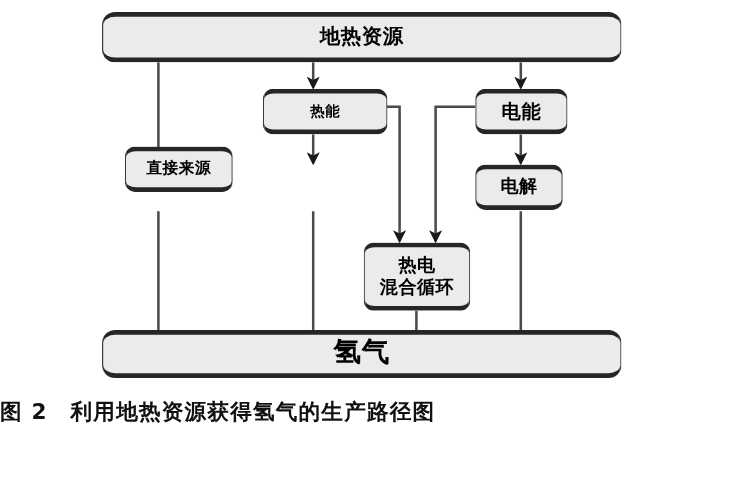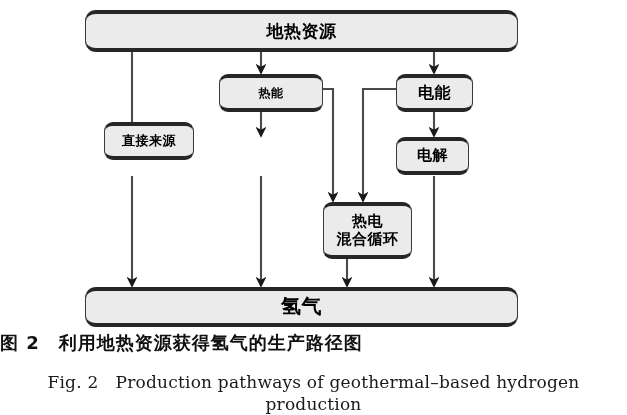--- a/index.html
+++ b/index.html
@@ -122,22 +122,21 @@
 
   <div class="node" style="left:88px; top:122px; width:90px; height:38px; font-size:13px;margin-left:16px;">直接来源</div>
 
   <div class="node" style="left:219px; top:74px; width:104px; height:38px; font-size:12px;">热能</div>
 
   <div class="node" style="left:396px; top:74px; width:77px; height:38px; font-size:16px;">电能</div>
 
 
   <div class="node" style="left:396px; top:137px; width:73px; height:38px; font-size:15px;">电解</div>
 
-  <div class="node" style="left:303px; top:202px; width:89px; height:57px; font-size:15px;margin-left:20px;">热电
+  <div class="node" style="left:303px; top:202px; width:89px; height:57px; font-size:15px;">热电
 混合循环</div>
 
-  <div class="node wide" style="left:85px; top:287px; width:433px; height:40px; font-size:20px;">氢气</div>
+  <div class="node wide" style="left:85px; top:275px; width:433px; height:40px; font-size:23px;">氢气</div>
 
   <div class="caption-cn">图 2　利用地热资源获得氢气的生产路径图</div>
 
-  <div class="caption-en">Fig. 2　Production pathways of geothermal–based hydrogen production</div>
 
 </div>
 
 </body></html>

